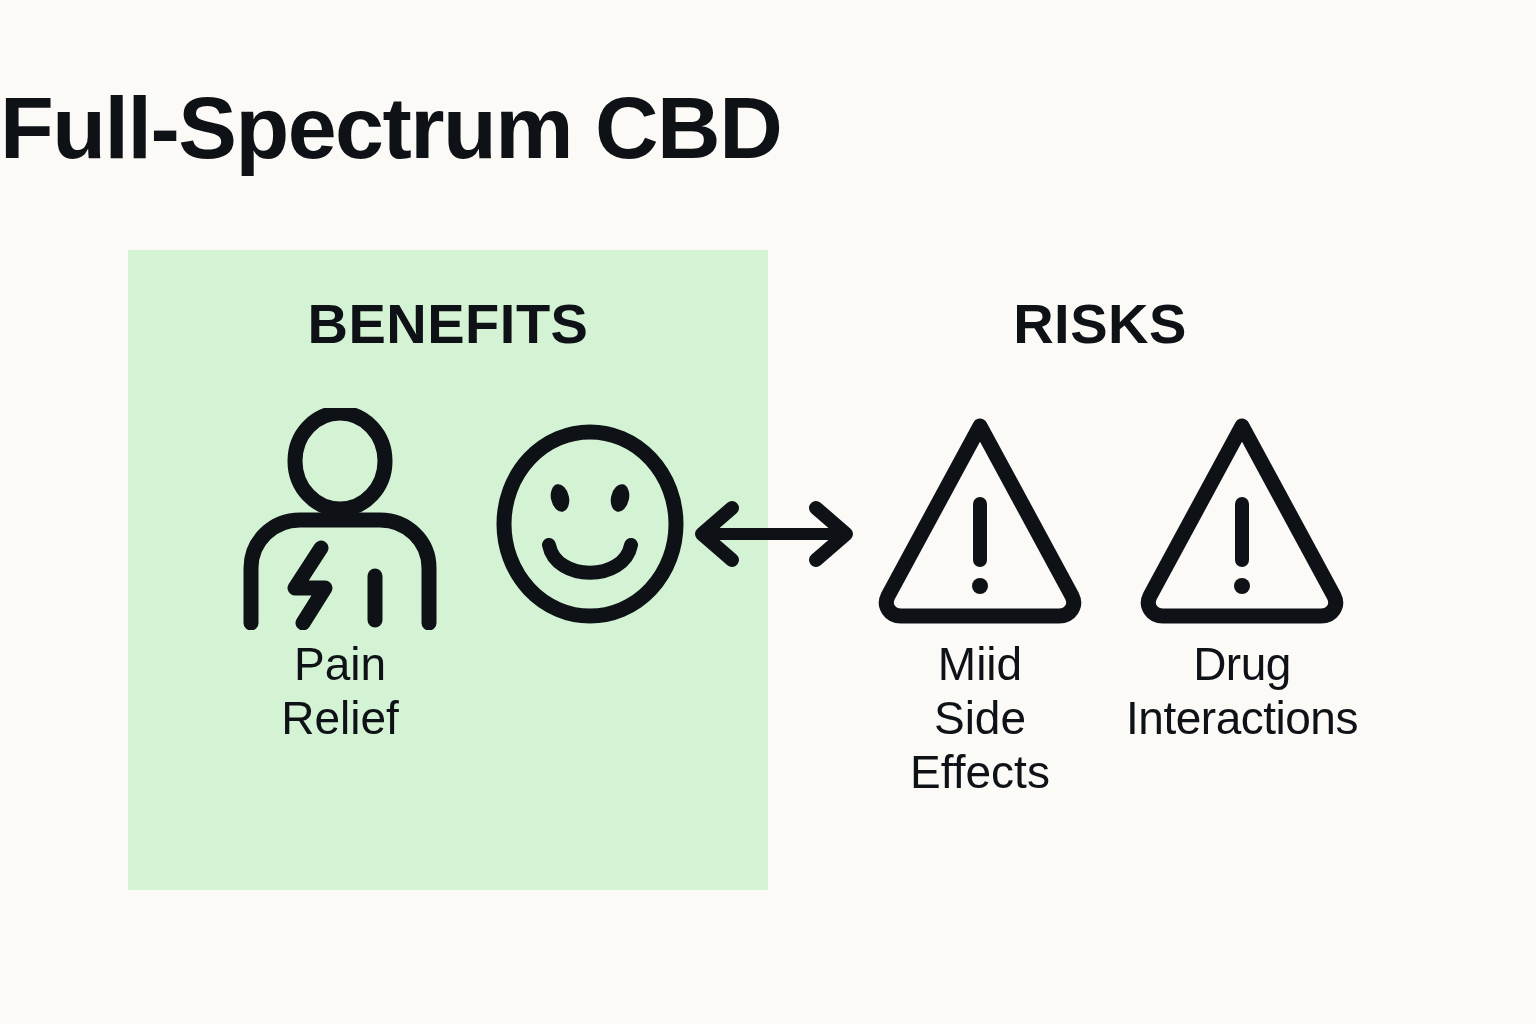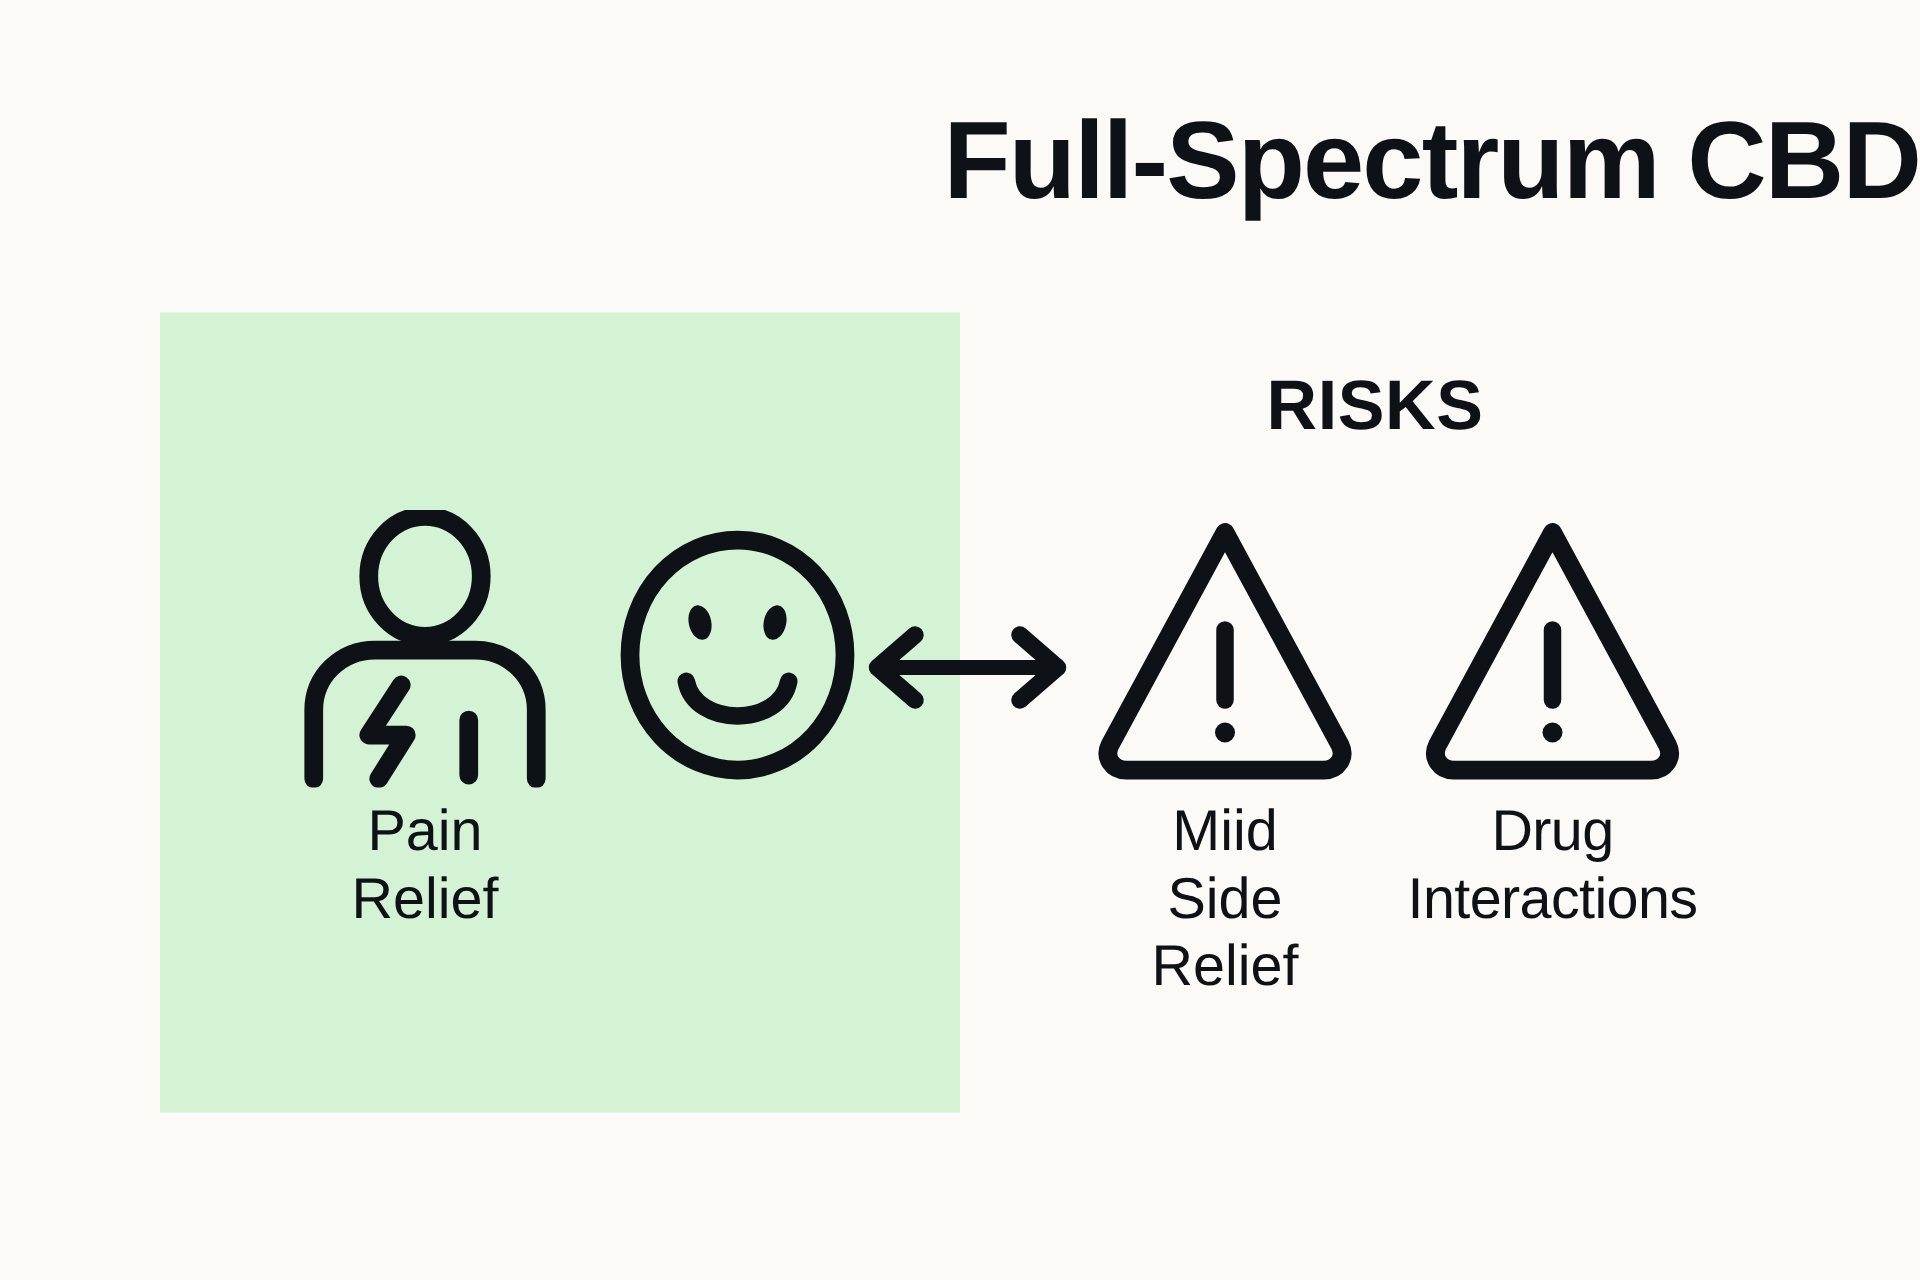--- a/index.html
+++ b/index.html
@@ -21,21 +21,21 @@
     width: 1536px;
     height: 1024px;
   }
 
   
   .title {
     position: absolute;
     left: 0;
     top: 84px;
     width: 1536px;
-    text-align: right;
+    text-align: left;
     font-size: 88px;
     line-height: 1;
     font-weight: 700;
     letter-spacing: -1.5px;
     color: #0E1116;
     white-space: nowrap;
   }
 
   
   .benefits-panel {
@@ -127,20 +127,21 @@
 </style>
 </head>
 <body>
 
 <div class="infographic">
 
   <div class="title">Full-Spectrum CBD</div>
 
   <div class="benefits-panel"></div>
 
+  <div class="section-heading heading-benefits">BENEFITS</div>
 
   <div class="section-heading heading-risks">RISKS</div>
 
   <div class="item item-pain-relief">
     <svg class="item-icon" width="214" height="222" viewBox="0 0 214 222" fill="none" xmlns="http://www.w3.org/2000/svg">
 
       <ellipse cx="107" cy="53" rx="45" ry="48" stroke="#0E1116" stroke-width="15"></ellipse>
 
       <path d="M18 215 V160 C18 133 40 112 67 112 H147 C174 112 196 133 196 160 V215" stroke="#0E1116" stroke-width="15" stroke-linecap="round"></path>
 
@@ -171,21 +172,21 @@
   </svg>
 
   <div class="item item-mild-side-effects">
     <svg class="item-icon" width="212" height="222" viewBox="0 0 212 222" fill="none" xmlns="http://www.w3.org/2000/svg">
       <path d="M106 18 L198 188 C203 198 196 208 185 208 H27 C16 208 9 198 14 188 Z" stroke="#0E1116" stroke-width="15" stroke-linejoin="round"></path>
       <line x1="106" y1="96" x2="106" y2="152" stroke="#0E1116" stroke-width="14" stroke-linecap="round"></line>
       <circle cx="106" cy="178" r="8" fill="#0E1116"></circle>
     </svg>
     <span class="item-label">Miid
 Side
-Relief</span>
+Effects</span>
   </div>
 
   <div class="item item-drug-interactions">
     <svg class="item-icon" width="212" height="222" viewBox="0 0 212 222" fill="none" xmlns="http://www.w3.org/2000/svg">
       <path d="M106 18 L198 188 C203 198 196 208 185 208 H27 C16 208 9 198 14 188 Z" stroke="#0E1116" stroke-width="15" stroke-linejoin="round"></path>
       <line x1="106" y1="96" x2="106" y2="152" stroke="#0E1116" stroke-width="14" stroke-linecap="round"></line>
       <circle cx="106" cy="178" r="8" fill="#0E1116"></circle>
     </svg>
     <span class="item-label">Drug
 Interactions</span>

